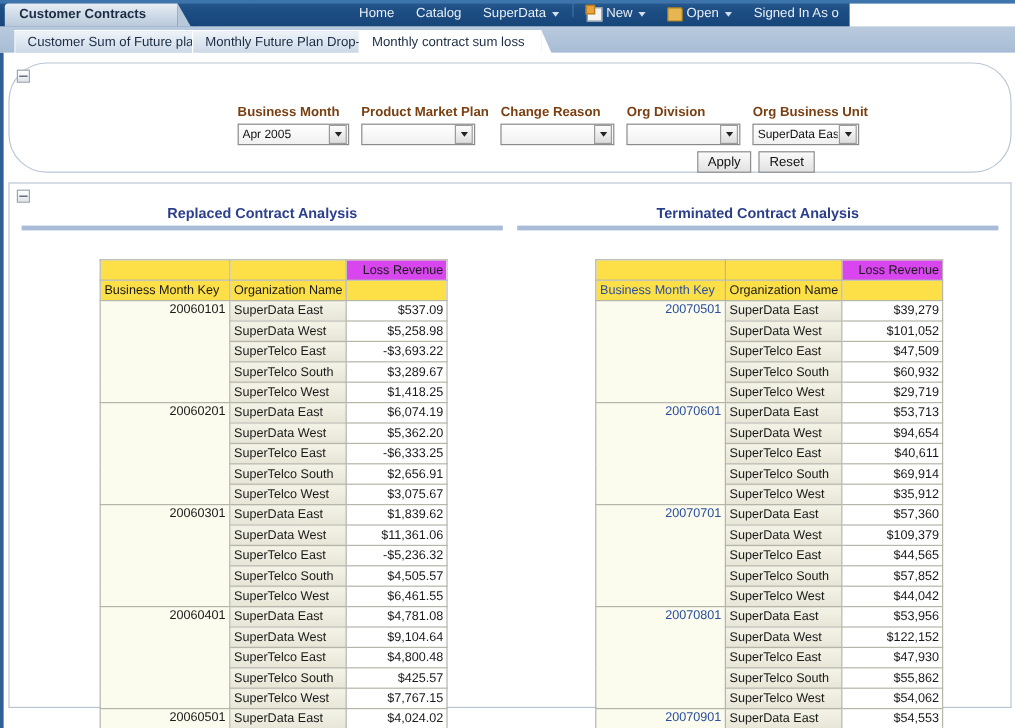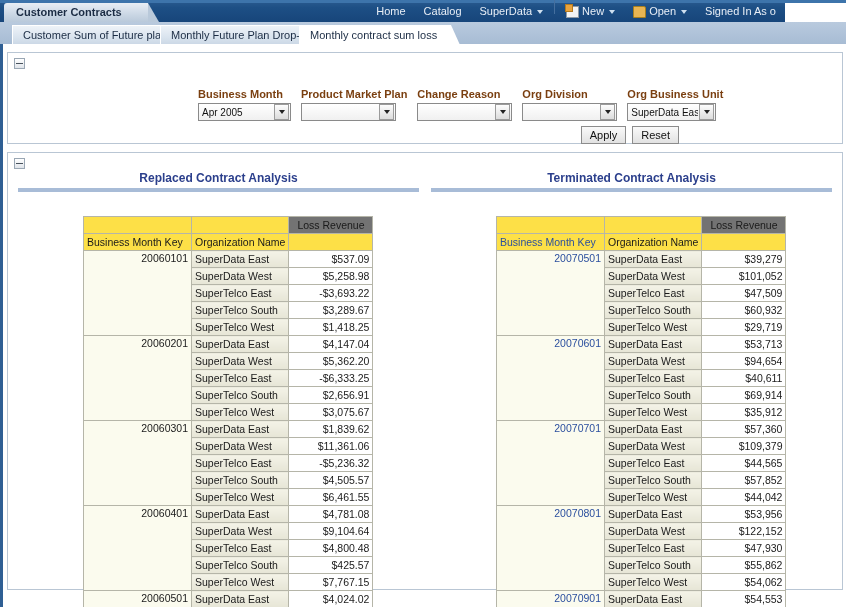--- a/index.html
+++ b/index.html
@@ -13,21 +13,21 @@
     width: 846px;
     height: 607px;
     overflow: hidden;
     position: relative;
   }
 
   
   .topbar {
     position: absolute;
     left: 0; top: 0;
-    width: 785px; height: 22px;
+    width: 708px; height: 22px;
     background: linear-gradient(to bottom, #2b5c91 0%, #1d4f85 35%, #17457a 100%);
     border-bottom: 1px solid #0d3765;
   }
   .topbar-accent {
     position: absolute;
     left: 0; top: 0; width: 846px; height: 3px;
     background: #3d74ab;
   }
   .dash-tab {
     position: absolute;
@@ -173,21 +173,21 @@
   }
   .sec-collapse:after {
     content: "";
     position: absolute;
     left: 1px; top: 4px;
     width: 7px; height: 1px;
     background: #48535e;
   }
 
   
-  .prompt-panel { height: 90px; }
+  .prompt-panel { height: 90px; border-radius: 32px; }
   .prompt-row {
     position: absolute;
     left: 190px; top: 35px;
     display: flex;
     gap: 10px;
   }
   .prompt-field { display: flex; flex-direction: column; }
   .prompt-label {
     font-size: 11px;
     font-weight: bold;
@@ -295,21 +295,21 @@
     white-space: nowrap;
   }
   .c-key  { width: 108px; }
   .c-org  { width: 96px; }
   .c-val  { width: 84px; }
 
   .hdr-blank, .hdr-cell {
     background: #fde047;
   }
   .hdr-cell { text-align: left; }
-  .hdr-measure { background: #737373; text-align: center; }
+  .hdr-measure { background: #d946ef; text-align: right; }
 
   td.key {
     background: #fbfbee;
     text-align: right;
     vertical-align: top;
   }
   td.org {
     background: linear-gradient(to bottom,#f4f3e7,#e6e5d6);
     text-align: left;
   }
@@ -476,21 +476,21 @@
                 <td class="org">SuperTelco South</td>
                 <td class="val">$3,289.67</td>
               </tr>
               <tr>
                 <td class="org">SuperTelco West</td>
                 <td class="val">$1,418.25</td>
               </tr>
               <tr>
                 <td class="key" rowspan="5">20060201</td>
                 <td class="org">SuperData East</td>
-                <td class="val">$4,147.04</td>
+                <td class="val">$6,074.19</td>
               </tr>
               <tr>
                 <td class="org">SuperData West</td>
                 <td class="val">$5,362.20</td>
               </tr>
               <tr>
                 <td class="org">SuperTelco East</td>
                 <td class="val">-$6,333.25</td>
               </tr>
               <tr>

